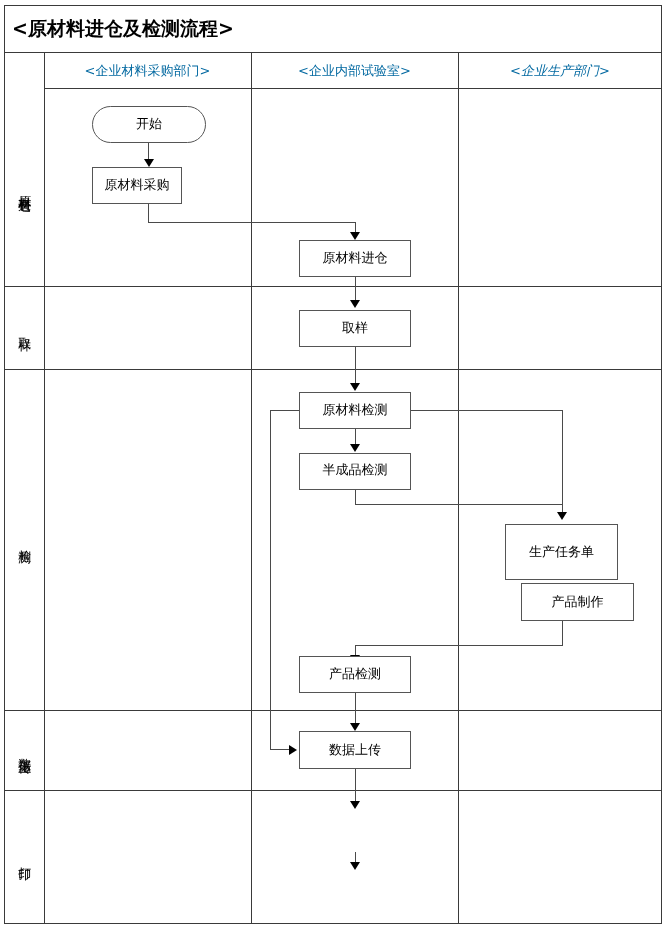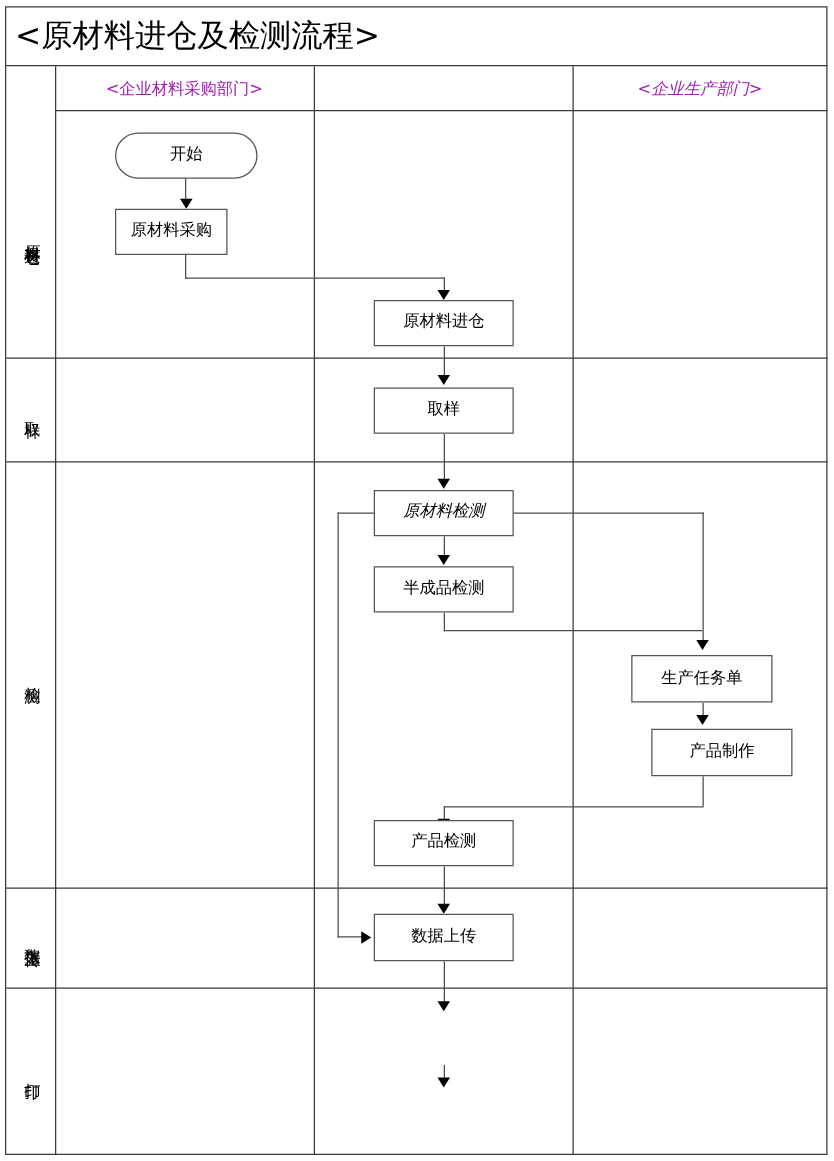--- a/index.html
+++ b/index.html
@@ -35,22 +35,22 @@
     left: 4px;
     top: 5px;
     width: 658px;
     height: 48px;
     border-bottom: 1.5px solid #3a3a3a;
     box-sizing: border-box;
     display: flex;
     align-items: center;
   }
   .title-text {
-    font-size: 25px;
-    font-weight: normal;
+    font-size: 19px;
+    font-weight: bold;
     color: #000000;
     padding-left: 8px;
     letter-spacing: 0px;
     white-space: nowrap;
   }
 
   
   .vline {
     position: absolute;
     width: 1px;
@@ -64,21 +64,21 @@
 
   
   .col-header {
     position: absolute;
     top: 53px;
     height: 35px;
     display: flex;
     align-items: center;
     justify-content: center;
     font-size: 13px;
-    color: #a21caf;
+    color: #0369a1;
     white-space: nowrap;
   }
 
   
   .row-label {
     position: absolute;
     left: 5px;
     width: 39px;
     display: flex;
     align-items: center;
@@ -155,20 +155,21 @@
   <div class="vline" style="left:251px; top:53px; height:871px;"></div>
   <div class="vline" style="left:458px; top:53px; height:871px;"></div>
 
   <div class="hline" style="left:44px; top:88px; width:618px;"></div>
   <div class="hline" style="left:5px; top:286px; width:657px;"></div>
   <div class="hline" style="left:5px; top:369px; width:657px;"></div>
   <div class="hline" style="left:5px; top:710px; width:657px;"></div>
   <div class="hline" style="left:5px; top:790px; width:657px;"></div>
 
   <div class="col-header" style="left:44px; width:207px;">&lt;企业材料采购部门&gt;</div>
+  <div class="col-header" style="left:251px; width:207px;">&lt;企业内部试验室&gt;</div>
   <div class="col-header" style="left:458px; width:204px;font-style:italic;">&lt;企业生产部门&gt;</div>
 
   <div class="row-label" style="top:88px; height:198px;">
     <span>原材料进仓</span>
   </div>
   <div class="row-label" style="top:286px; height:83px;">
     <span>取样</span>
   </div>
   <div class="row-label" style="top:369px; height:341px;">
     <span>检测</span>
@@ -227,25 +228,25 @@
   <div class="arrow-down" style="left:350.3px; top:862px;"></div>
 
   <div class="node oval" style="left:92px; top:106px; width:114px; height:37px;">开始</div>
 
   <div class="node" style="left:92px; top:167px; width:90px; height:37px;">原材料采购</div>
 
   <div class="node" style="left:299px; top:240px; width:112px; height:37px;">原材料进仓</div>
 
   <div class="node" style="left:299px; top:310px; width:112px; height:37px;">取样</div>
 
-  <div class="node" style="left:299px; top:392px; width:112px; height:37px;font-style:italic;">原材料检测</div>
+  <div class="node" style="left:299px; top:392px; width:112px; height:37px;">原材料检测</div>
 
   <div class="node" style="left:299px; top:453px; width:112px; height:37px;font-family:Liberation Mono, monospace;">半成品检测</div>
 
-  <div class="node" style="left:505px; top:524px; width:113px; height:38px;">生产任务单</div>
+  <div class="node" style="left:505px; top:524px; width:113px; height:56px;">生产任务单</div>
 
   <div class="node" style="left:521px; top:583px; width:113px; height:38px;">产品制作</div>
 
   <div class="node" style="left:299px; top:656px; width:112px; height:37px;">产品检测</div>
 
   <div class="node" style="left:299px; top:731px; width:112px; height:38px;">数据上传</div>
 
 
 
 </div>

